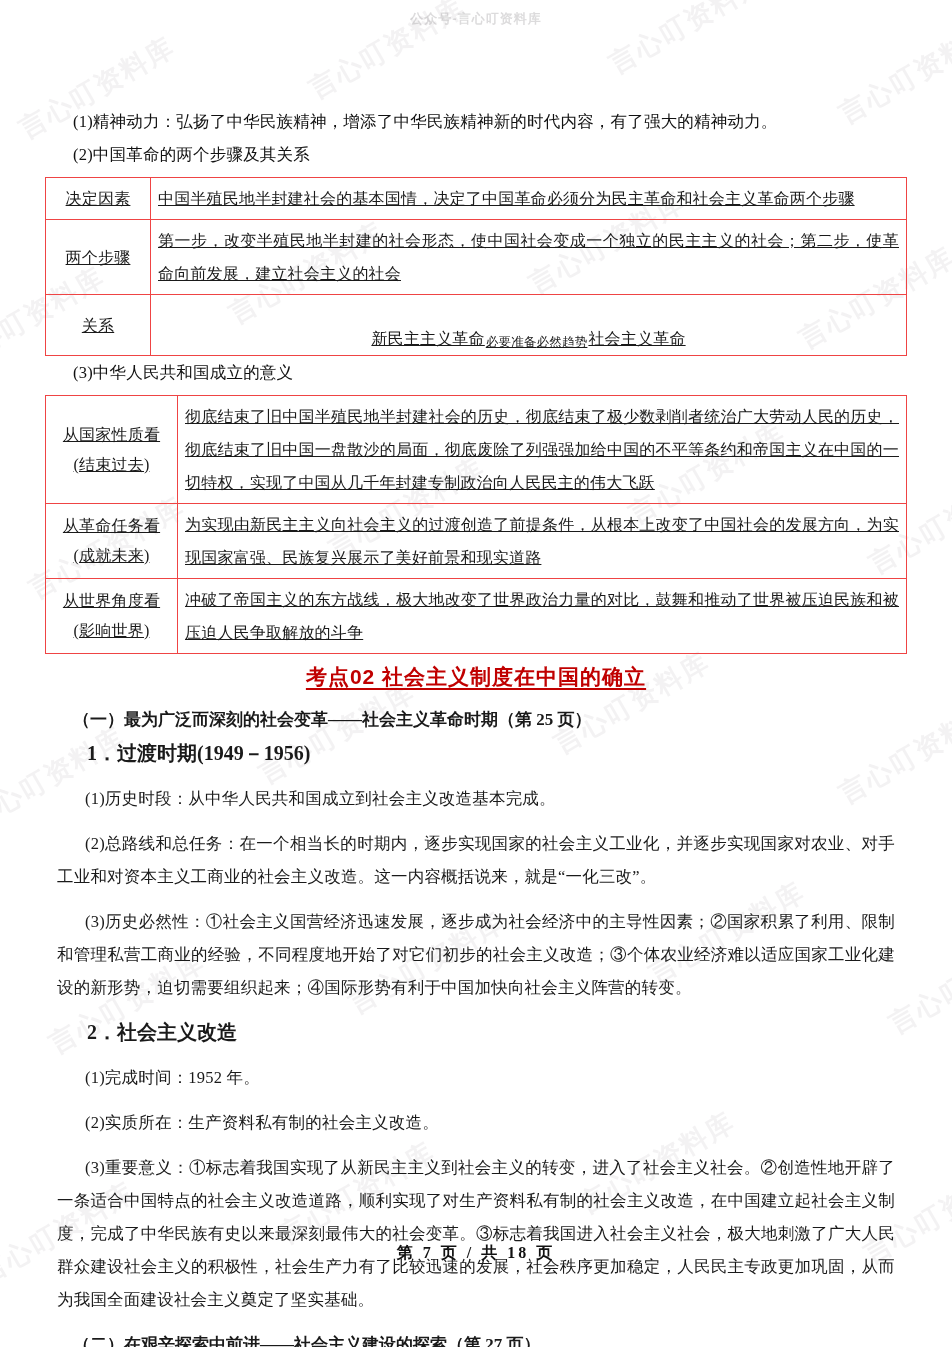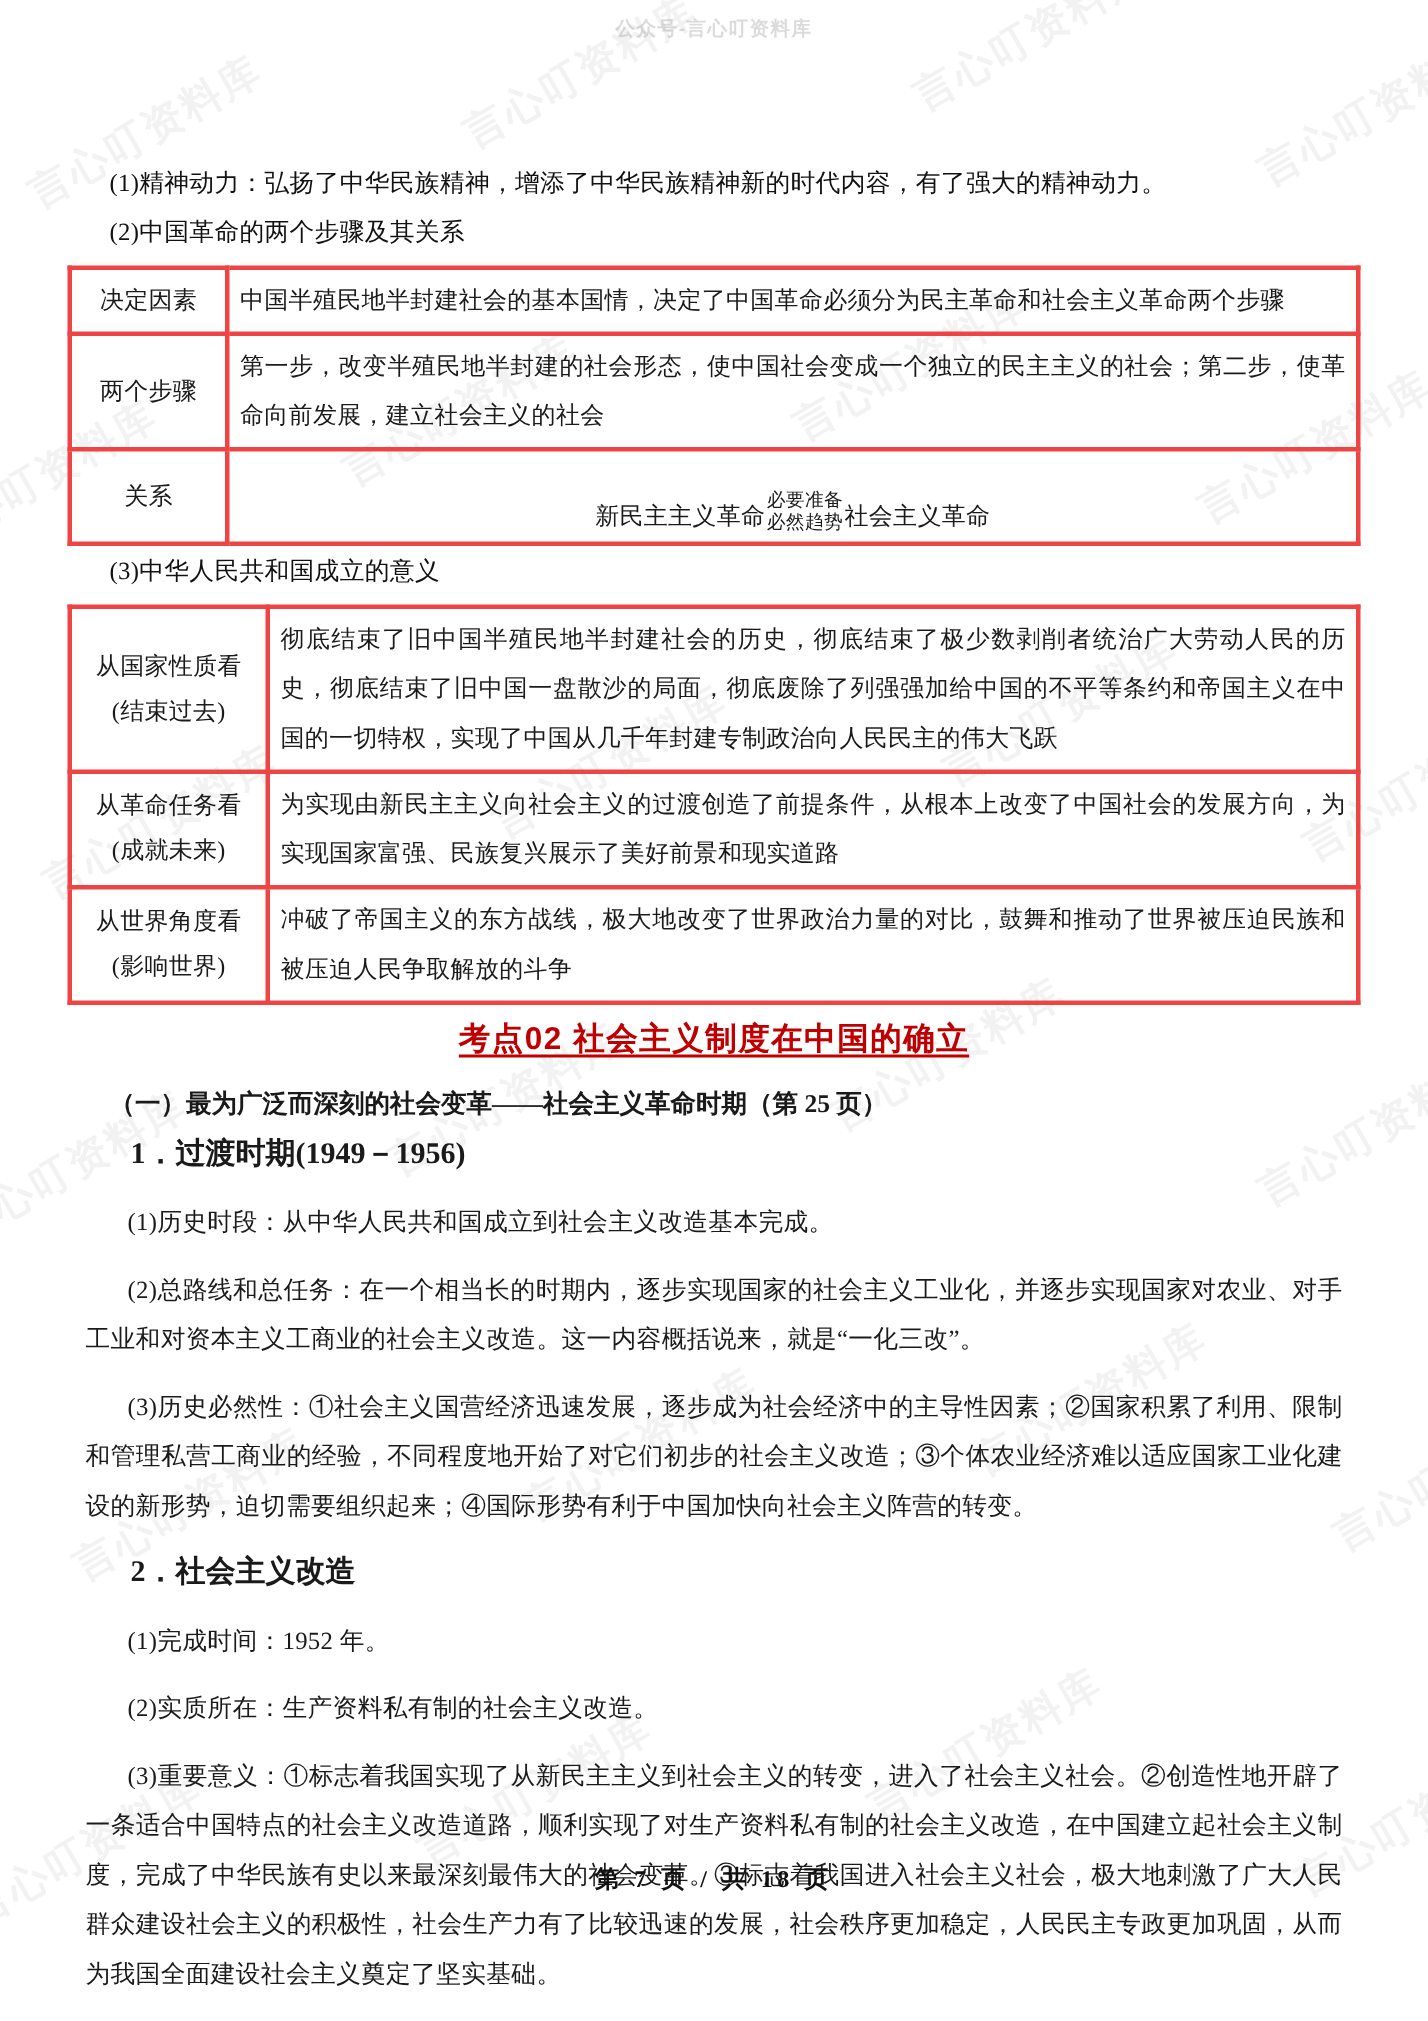--- a/index.html
+++ b/index.html
@@ -77,26 +77,27 @@
   }
 
   
   table.doc-table {
     border-collapse: collapse;
     width: 862px;
     table-layout: fixed;
     margin: 0;
   }
   table.doc-table td {
-    border: 3px solid #ef4444;
+    border: 1px solid #ef4444;
     font-size: 16px;
     line-height: 33px;
     vertical-align: middle;
     padding: 4px 7px;
     letter-spacing: 0.2px;
+    text-decoration: underline;
   }
   td.lbl {
     text-align: center;
     white-space: nowrap;
   }
   td.body {
     text-align: justify;
     text-justify: inter-character;
   }
   .lbl-two span { display: block; line-height: 30px; }
@@ -105,21 +106,21 @@
   .rel-wrap {
     display: flex;
     align-items: flex-end;
     justify-content: center;
     min-height: 52px;
     padding-bottom: 2px;
   }
   .rel-main { font-size: 16px; line-height: 20px; }
   .rel-mid {
     display: inline-flex;
-    flex-direction: column;
+    flex-direction: row;
     align-items: center;
     font-size: 12.5px;
     line-height: 15px;
     margin: 0 1px;
     position: relative;
     top: 1px;
   }
 
   
   .red-head {

